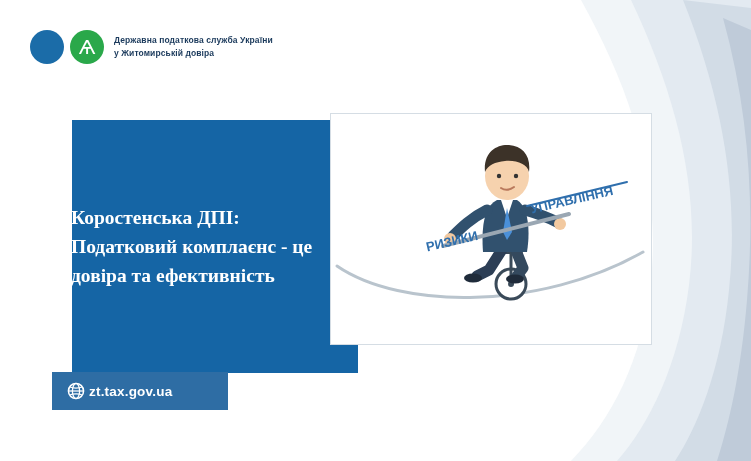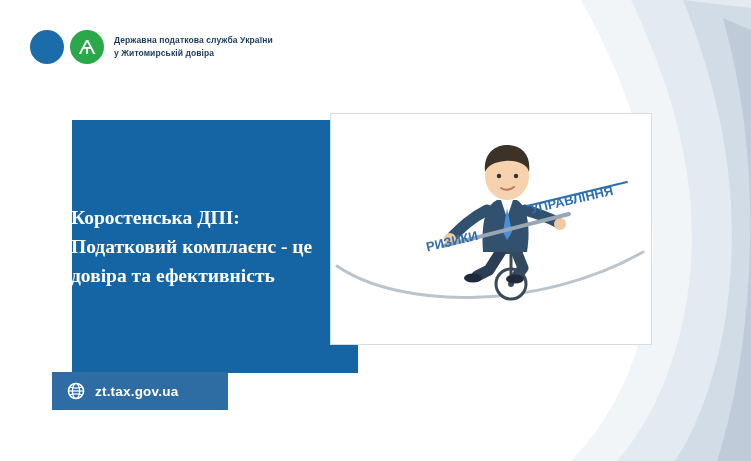--- a/index.html
+++ b/index.html
@@ -122,21 +122,21 @@
   
   .url-chip {
     position: absolute;
     left: 52px;
     top: 372px;
     width: 176px;
     height: 38px;
     background: #2e6da4;
     display: flex;
     align-items: center;
-    gap: 10px;
+    gap: 4px;
     padding-left: 15px;
     box-sizing: border-box;
   }
   .globe-icon {
     width: 18px;
     height: 18px;
     flex: 0 0 auto;
   }
   .url-text {
     color: #ffffff;

